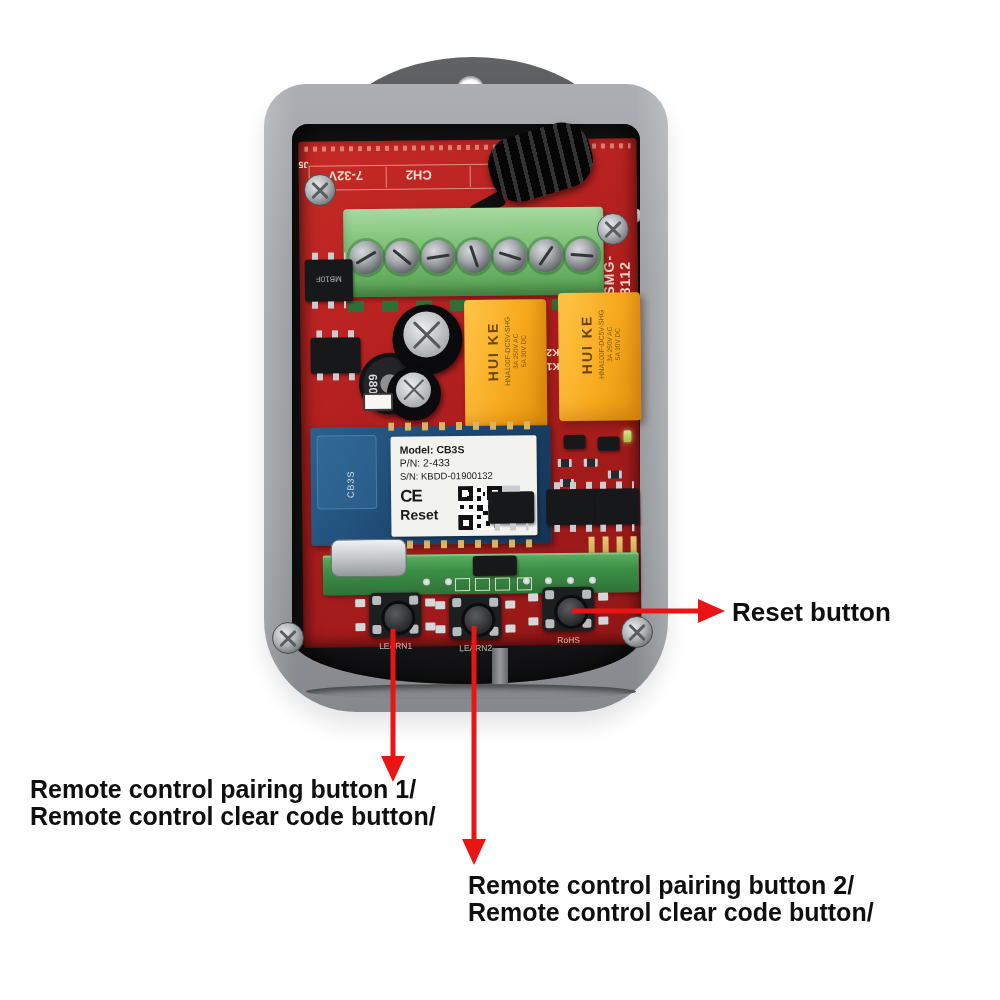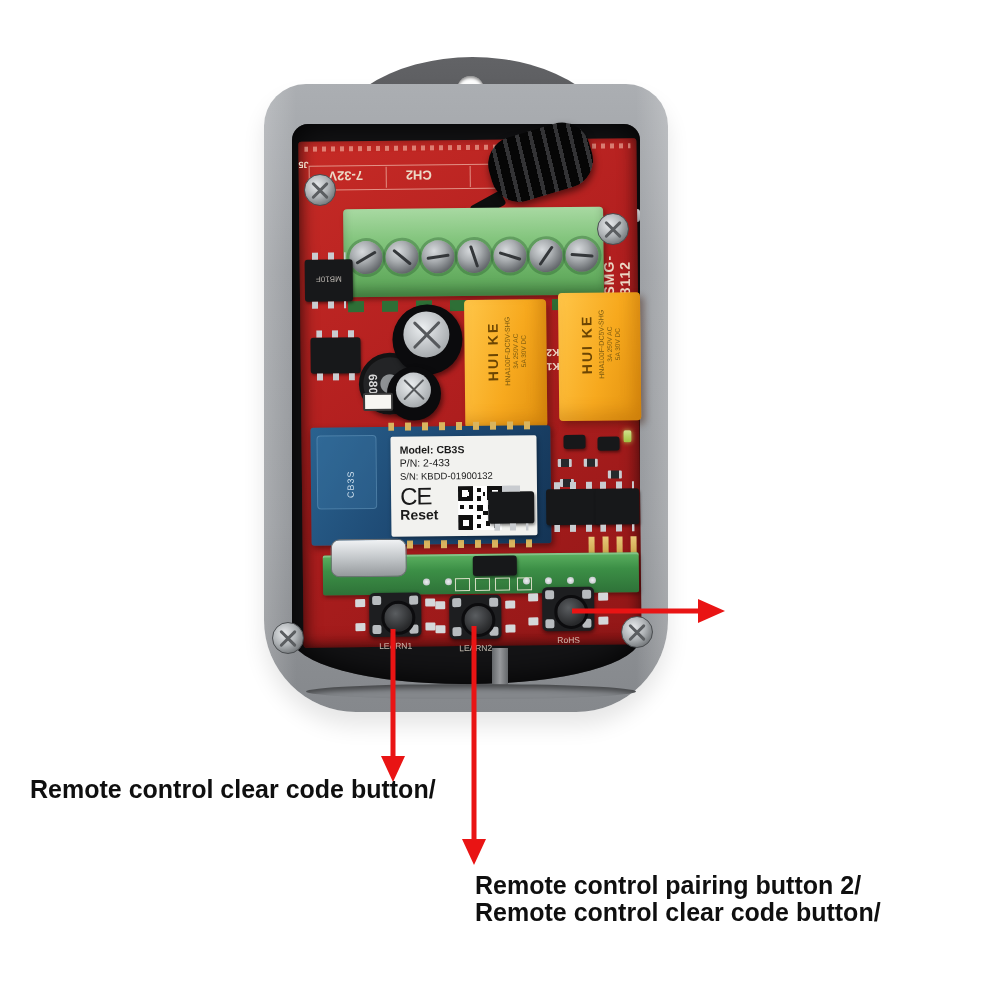--- a/index.html
+++ b/index.html
@@ -70,21 +70,21 @@
   .module{left:9px;top:286px;width:240px;height:118px;border-radius:3px;
           background:linear-gradient(120deg,#2a628f 0%,#1e4a74 45%,#143455 100%);
           box-shadow:2px 3px 6px rgba(0,0,0,.45);}
   .castel{position:absolute;height:8px;background:repeating-linear-gradient(90deg,#d9b45e 0 6px,transparent 6px 17px);}
   .antzone{position:absolute;left:6px;top:8px;width:58px;height:72px;background:rgba(70,130,175,.28);
            border:1px solid rgba(150,195,225,.3);border-radius:4px;}
   .mlabel{position:absolute;left:80px;top:10px;width:146px;height:100px;background:#f2f2ef;border-radius:2px;
           padding:7px 9px 5px;box-sizing:border-box;box-shadow:1px 2px 4px rgba(0,0,0,.4);color:#1a1a1a;}
   .mline{font-size:10.5px;line-height:13px;white-space:nowrap;}
   .mline3{font-size:9.5px;line-height:13px;white-space:nowrap;}
-  .cemark{font-size:24px;font-weight:normal;letter-spacing:-1px;line-height:20px;}
+  .cemark{font-size:17px;font-weight:bold;letter-spacing:-1px;line-height:20px;}
   .rohs{font-size:14px;font-weight:bold;line-height:16px;}
   .smd{background:linear-gradient(90deg,#c9ccd0 0 3px,#26292c 3px 11px,#c9ccd0 11px);width:14px;height:8px;border-radius:1px;}
   .subboard{left:20px;top:414px;width:316px;height:40px;border-radius:2px;
             background:linear-gradient(180deg,#5cb161 0%,#3c8f46 40%,#2e7238 100%);
             box-shadow:inset 0 2px 0 rgba(255,255,255,.25),1px 2px 4px rgba(0,0,0,.4);}
   .crystal{position:absolute;left:8px;top:-16px;width:74px;height:36px;border-radius:9px;border:1px solid #6e7275;
            background:linear-gradient(180deg,#f0f2f4,#c3c7ca 50%,#95999c);}
   .solder{position:absolute;width:7px;height:7px;border-radius:50%;background:radial-gradient(#eef1f3,#b4b8bb);top:24px;}
   .silkbox2{position:absolute;width:13px;height:11px;border:1px solid rgba(255,245,230,.8);}
   .tact{width:52px;height:44px;background:#1d1e20;border-radius:5px;box-shadow:0 2px 4px rgba(0,0,0,.55);}
@@ -360,23 +360,25 @@
     <g stroke="#e91414" stroke-width="5" fill="#e91414">
       <line x1="572" y1="611" x2="698" y2="611"></line>
       <polygon points="698,599 725,611 698,623" stroke="none"></polygon>
       <line x1="393" y1="629" x2="393" y2="758"></line>
       <polygon points="381,756 405,756 393,782" stroke="none"></polygon>
       <line x1="474" y1="626" x2="474" y2="841"></line>
       <polygon points="462,839 486,839 474,865" stroke="none"></polygon>
     </g>
   </svg>
 
+  <div class="abs reset-label" style="left:732px;top:597px;">Reset button</div>
 
   <div class="abs" style="left:30px;top:776px;">
+    <div class="ann">Remote control pairing button 1/</div>
     <div class="ann">Remote control clear code button/</div>
   </div>
 
-  <div class="abs" style="left:468px;top:872px;margin-left:7px;">
+  <div class="abs" style="left:468px;top:872px;">
     <div class="ann">Remote control pairing button 2/</div>
     <div class="ann">Remote control clear code button/</div>
   </div>
 
 </div>
 
 </body></html>

